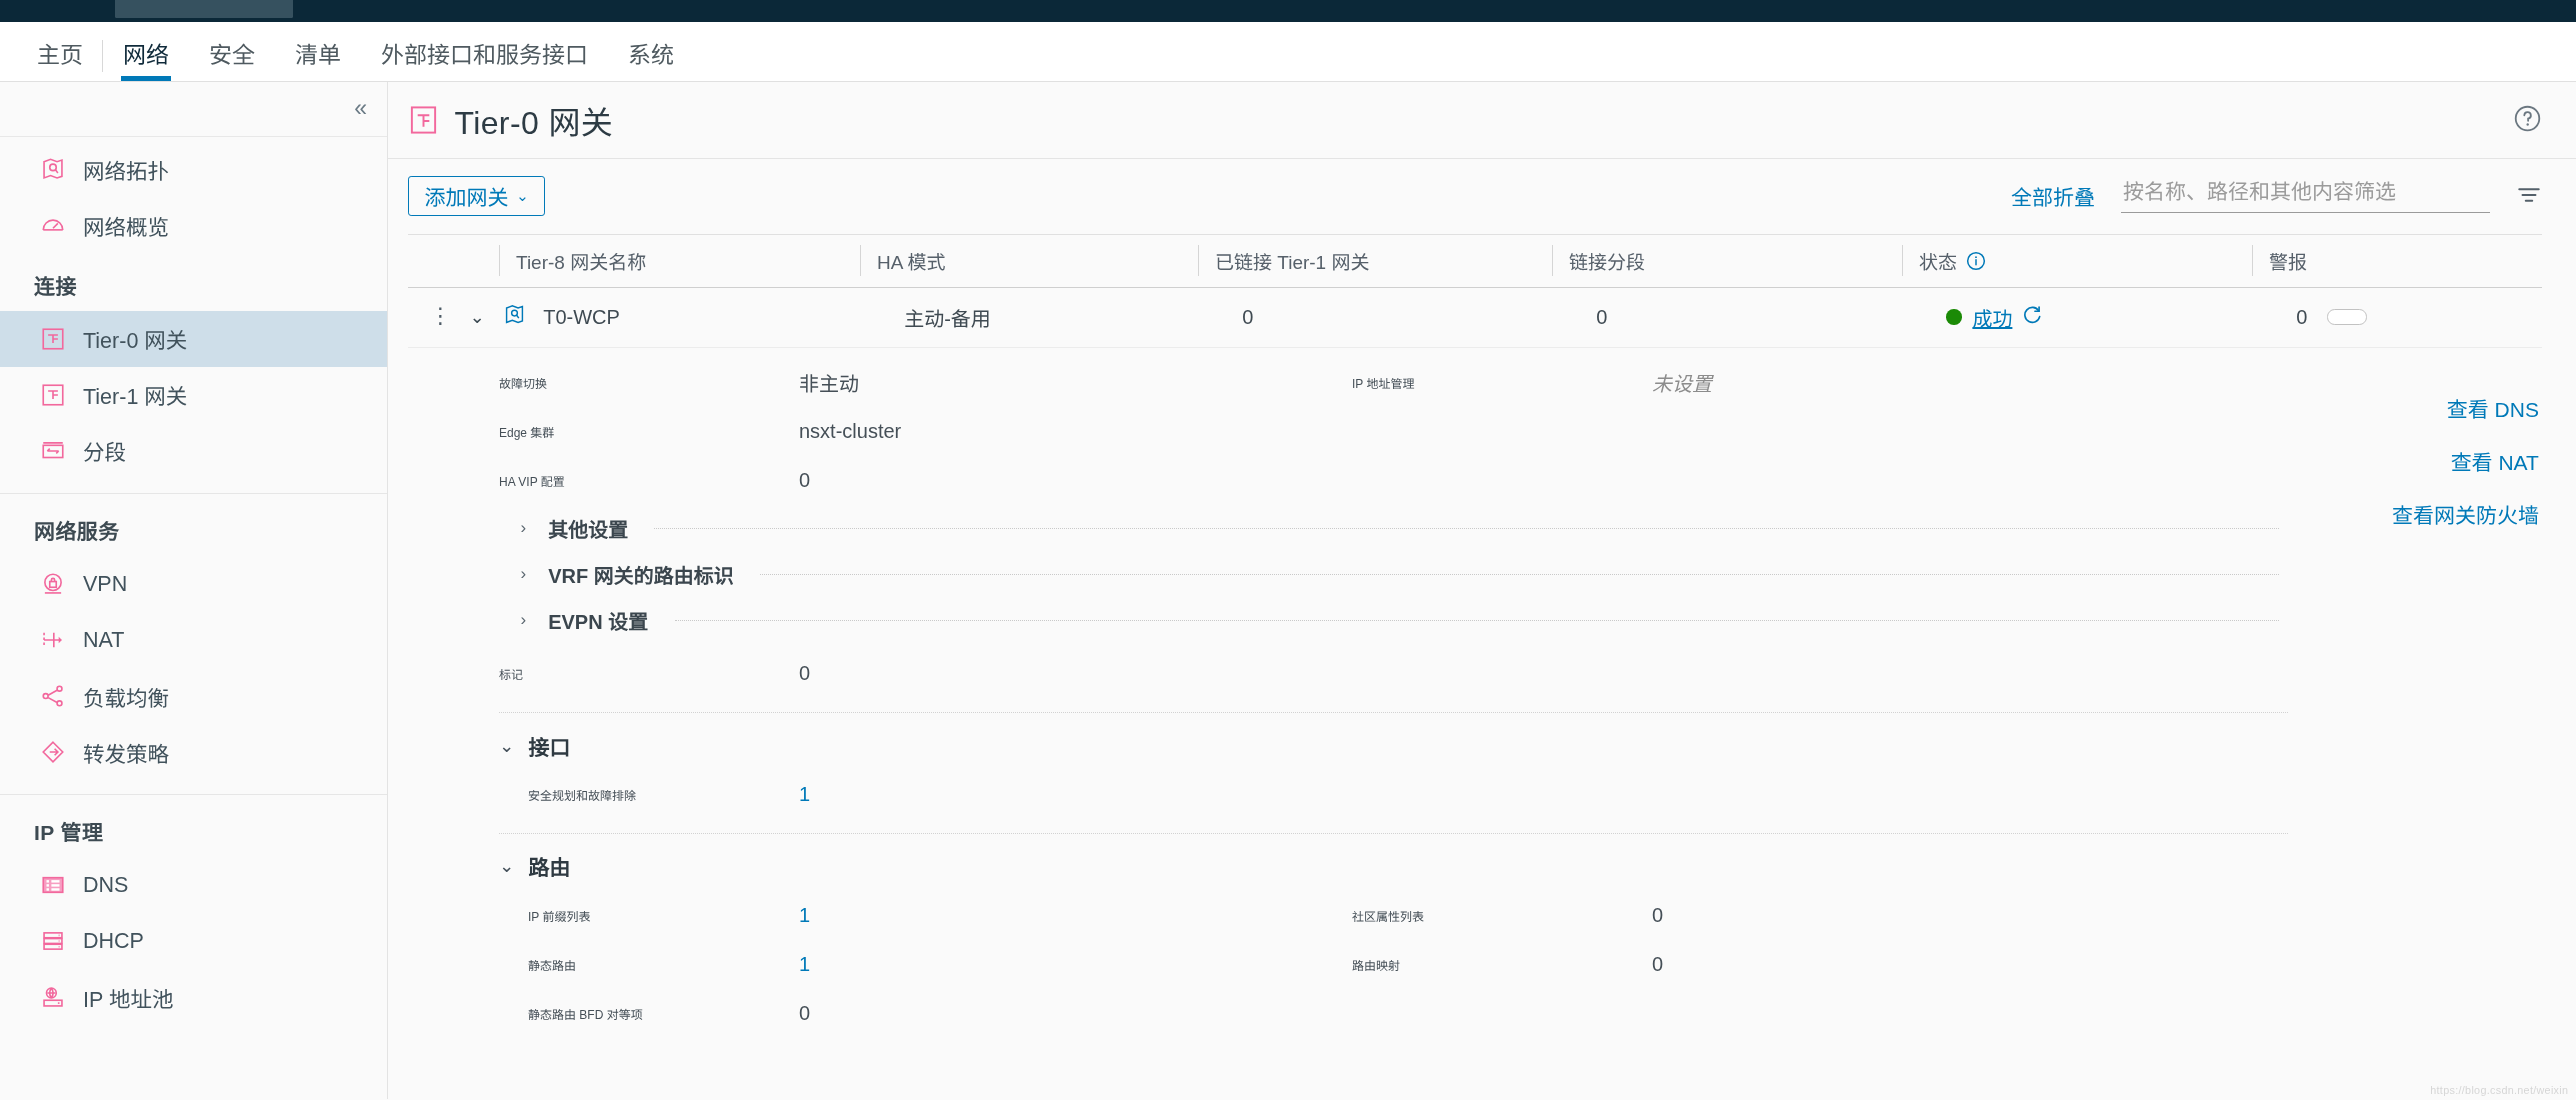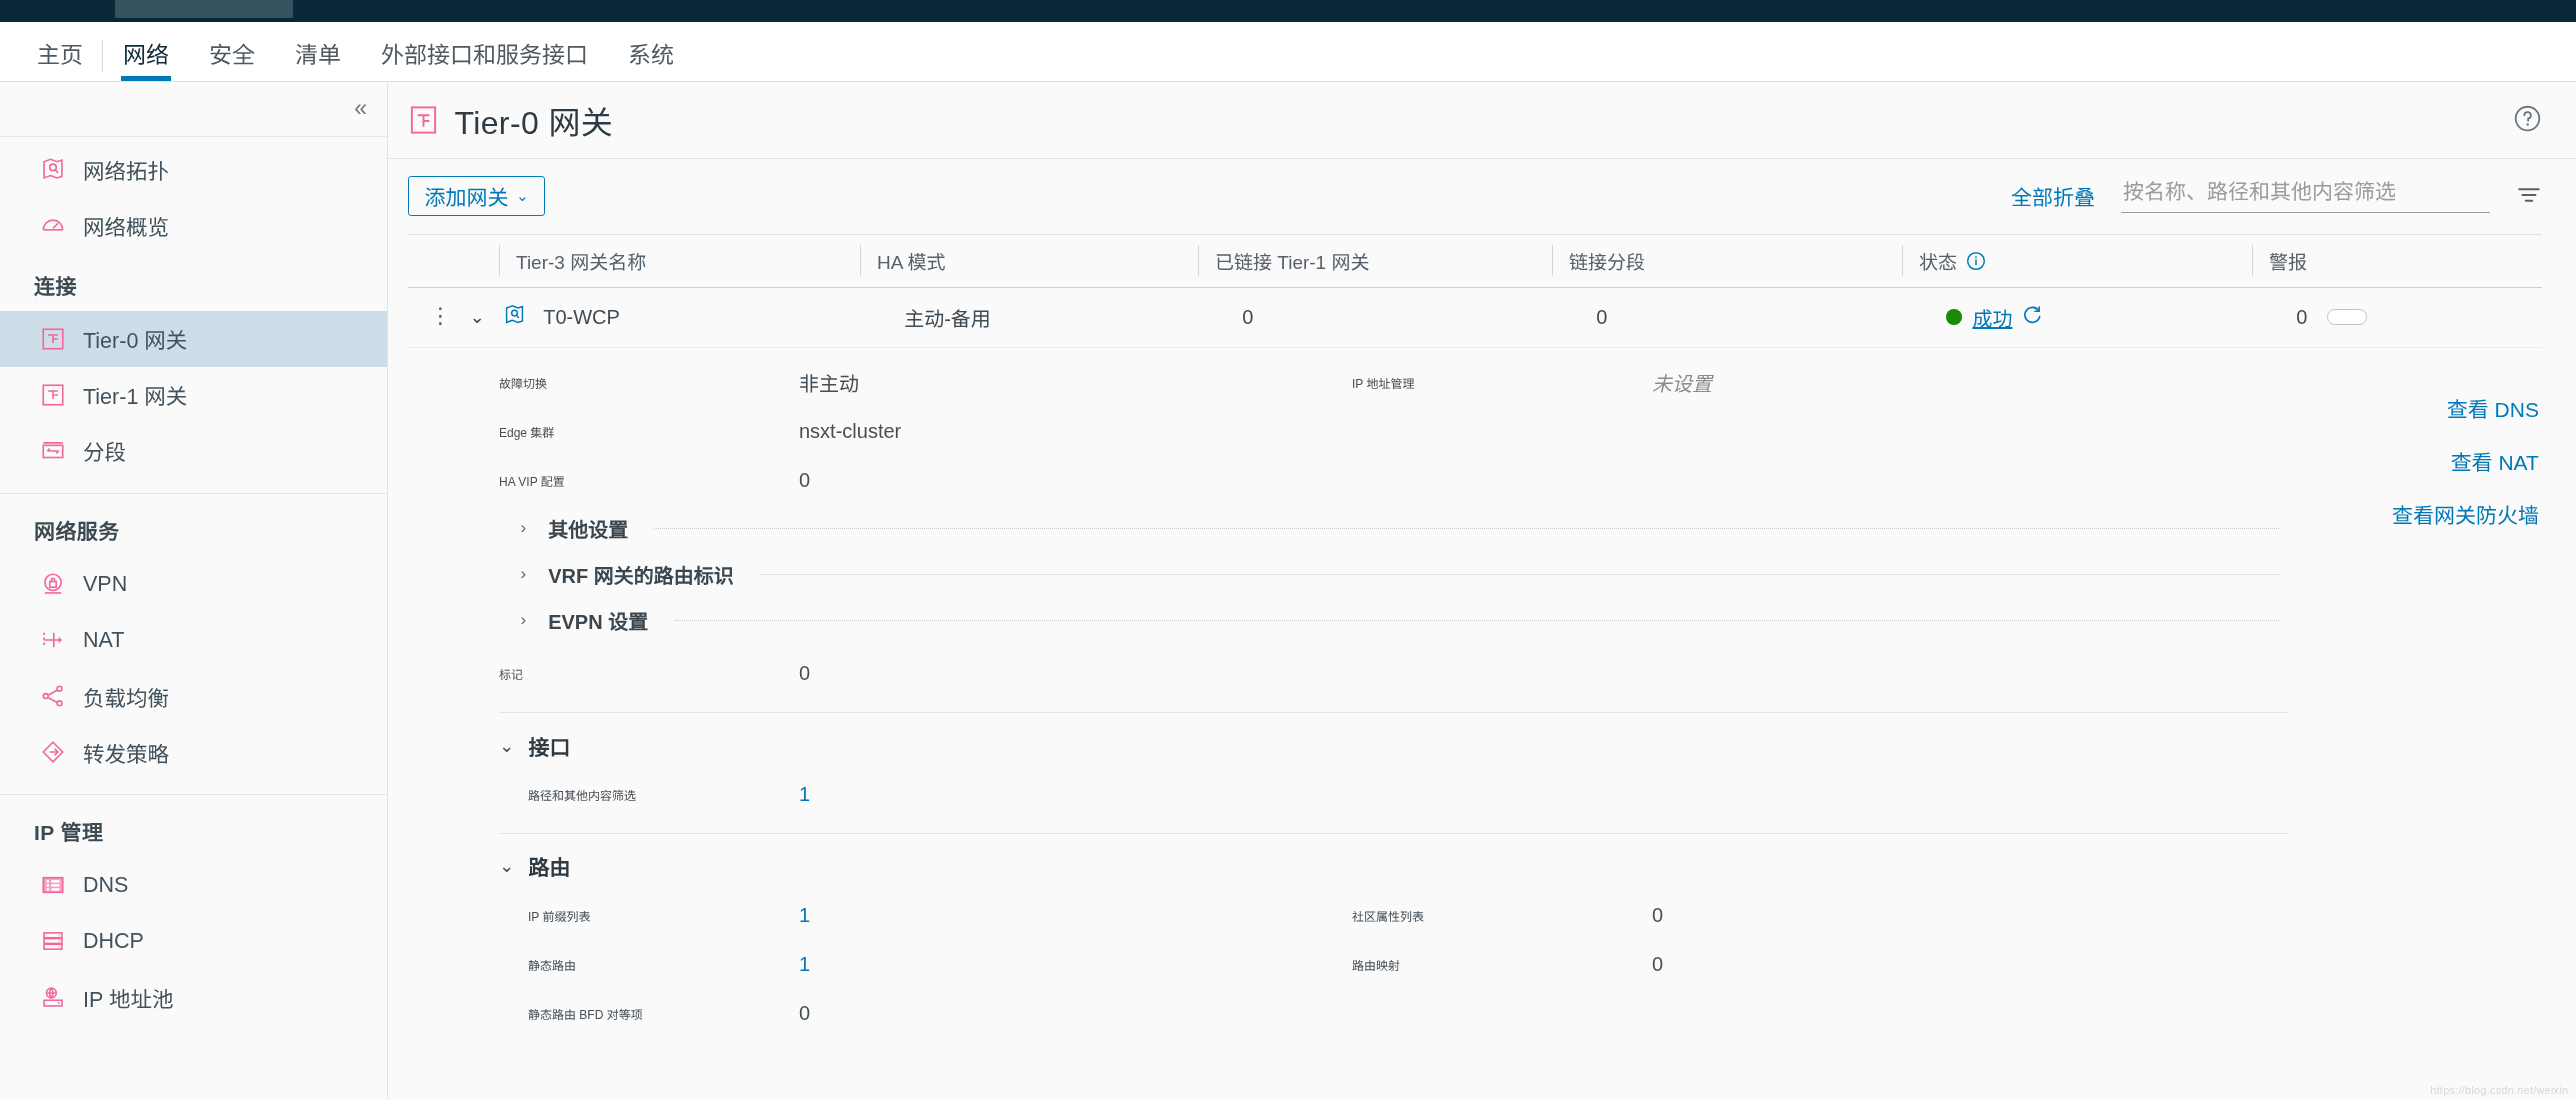--- a/index.html
+++ b/index.html
@@ -529,21 +529,21 @@
             <path d="M4 9h24M8 16h16M12 23h8"></path>
           </svg>
         </span>
       </div>
     </div>
 
     <div class="table-area">
 
       <div class="thead">
         <div class="th c-gutter"></div>
-        <div class="th c-name">Tier-3 网关名称</div>
+        <div class="th c-name">Tier-8 网关名称</div>
         <div class="th c-ha">HA 模式</div>
         <div class="th c-t1">已链接 Tier-1 网关</div>
         <div class="th c-seg">链接分段</div>
         <div class="th c-status">
           <span>状态</span>
           <span style="margin-left:9.2px;display:inline-flex">
             <svg viewBox="0 0 24 24" width="20" height="20" fill="none" stroke="#0079b8" stroke-width="1.8">
               <circle cx="12" cy="12" r="10"></circle>
                 <path d="M12 10.5v6" stroke-linecap="round"></path>
               <circle cx="12" cy="7.4" r="1.1" fill="#0079b8" stroke="none"></circle>
@@ -647,21 +647,21 @@
             </div>
           </div>
 
           <div class="sect-divider"></div>
           <div class="sect-head">
             <span class="s-caret">⌄</span>
             <span class="s-title">接口</span>
           </div>
           <div class="kv-row">
             <div class="kv-left" style="padding-left:29px">
-              <span class="kv-lbl">路径和其他内容筛选</span>
+              <span class="kv-lbl">安全规划和故障排除</span>
             </div>
             <div class="kv-mid">
               <span class="kv-val link">1</span>
             </div>
           </div>
 
           <div class="sect-divider"></div>
           <div class="sect-head">
             <span class="s-caret">⌄</span>
             <span class="s-title">路由</span>

